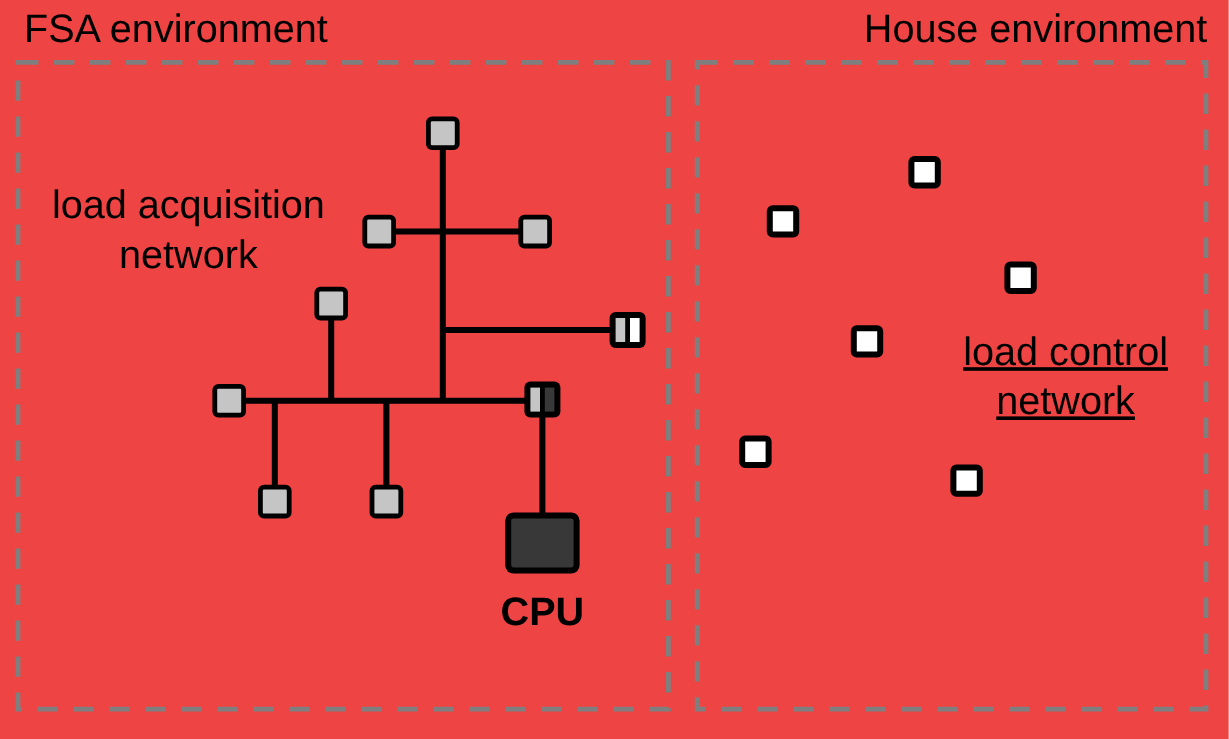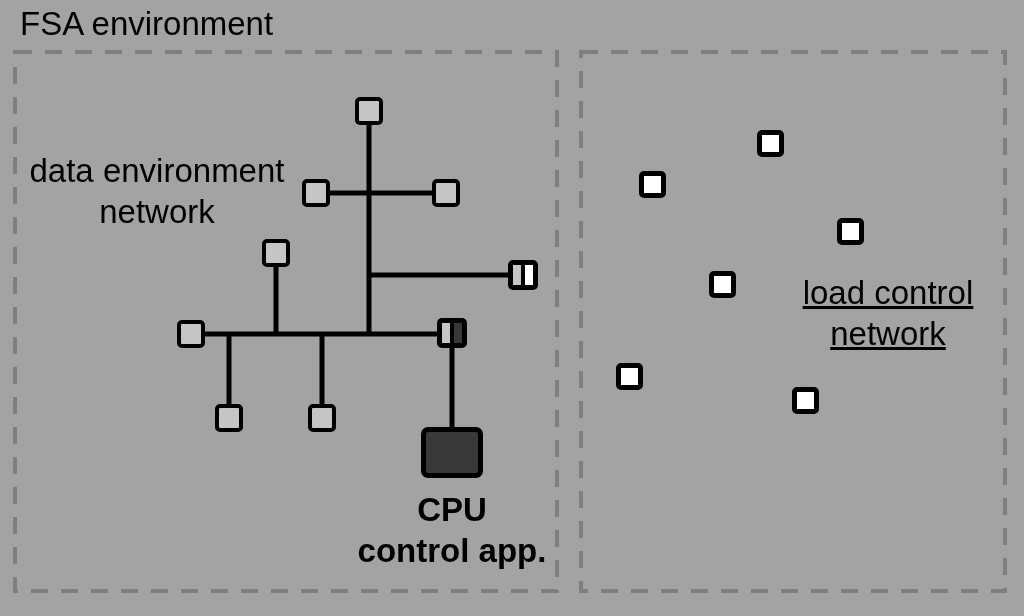--- a/index.html
+++ b/index.html
@@ -4,21 +4,21 @@
 <style>
   html, body {
     margin: 0;
     padding: 0;
     background: #ffffff;
   }
   .stage {
     position: relative;
     width: 1024px;
     height: 616px;
-    background: #a3a3a3;
+    background: #ef4444;
     font-family: "Liberation Sans", sans-serif;
     color: #000000;
     overflow: hidden;
   }
   .stage svg.wires {
     position: absolute;
     left: 0;
     top: 0;
   }
   .panel-title {
@@ -83,34 +83,34 @@
       <line x1="369" y1="275" x2="523" y2="275" stroke="#000000" stroke-width="5"></line>
       <line x1="191" y1="334" x2="452" y2="334" stroke="#000000" stroke-width="5"></line>
       <line x1="276" y1="253" x2="276" y2="334" stroke="#000000" stroke-width="5"></line>
       <line x1="229" y1="334" x2="229" y2="418" stroke="#000000" stroke-width="5"></line>
       <line x1="322" y1="334" x2="322" y2="418" stroke="#000000" stroke-width="5"></line>
       <line x1="452" y1="333" x2="452" y2="452" stroke="#000000" stroke-width="5"></line>
     </svg>
 
   <div class="panel-title left">FSA environment</div>
 
+  <div class="panel-title right">House environment</div>
 
   <div class="net-label" id="label-data-acq">
-    <div>data environment</div>
+    <div>load acquisition</div>
     <div>network</div>
   </div>
 
   <div class="net-label" id="label-load">
     <div>load control</div>
     <div>network</div>
   </div>
 
   <div class="net-label" id="label-cpu">
     <div>CPU</div>
-    <div>control app.</div>
   </div>
 
   <div id="nodes-layer">
       <div class="node sensor" style="left: 355px; top: 97px; background: rgb(197, 197, 197);"></div>
       <div class="node sensor" style="left: 302px; top: 179px; background: rgb(197, 197, 197);"></div>
       <div class="node sensor" style="left: 432px; top: 179px; background: rgb(197, 197, 197);"></div>
       <div class="node sensor" style="left: 262px; top: 239px; background: rgb(197, 197, 197);"></div>
       <div class="node sensor" style="left: 177px; top: 320px; background: rgb(197, 197, 197);"></div>
       <div class="node sensor" style="left: 215px; top: 404px; background: rgb(197, 197, 197);"></div>
       <div class="node sensor" style="left: 308px; top: 404px; background: rgb(197, 197, 197);"></div>

